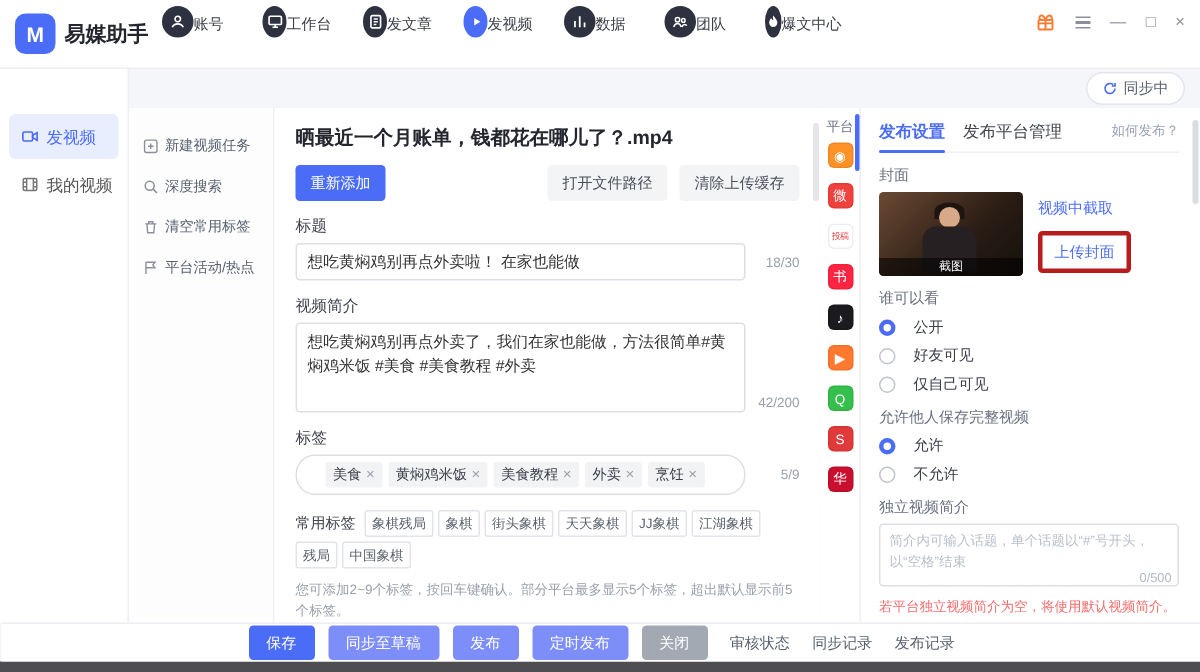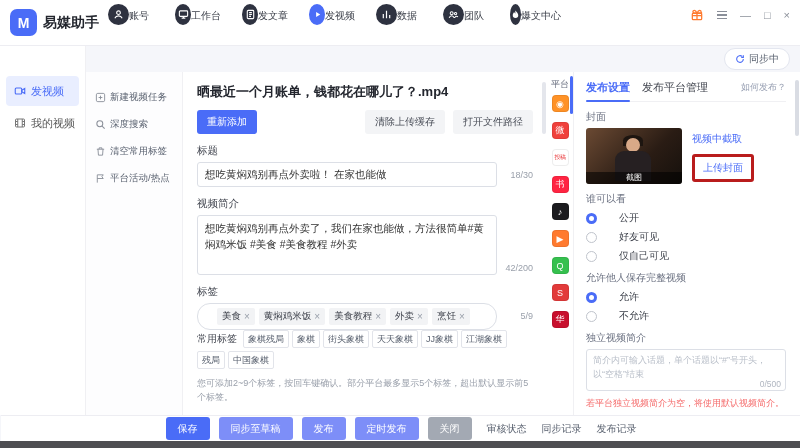--- a/index.html
+++ b/index.html
@@ -47,21 +47,21 @@
   .btn-row .spacer{flex:1}
   .field-label{font-size:10.5px;color:#40444e;margin:10px 0 4px}
   .input-row{display:flex;align-items:flex-start}
   .txt-input{flex:1;height:25px;border:1px solid #dcdfe6;border-radius:3px;padding:0 7px;font-size:10.5px;color:#333;font-family:inherit;outline:none;background:#fff}
   .ta{flex:1;height:60px;border:1px solid #dcdfe6;border-radius:3px;padding:5px 7px;font-size:10.5px;color:#333;font-family:inherit;outline:none;resize:none;line-height:1.5}
   .counter{width:36px;text-align:right;font-size:9px;color:#9aa0ab;margin-top:8px}
   .counter.cbot{align-self:flex-end;margin:0 0 2px 0}
   .tagbox{flex:1;min-height:27px;border:1px solid #dcdfe6;border-radius:13px;padding:3px 19px;display:flex;flex-wrap:wrap;gap:4px;align-items:center}
   .tag{display:inline-flex;align-items:center;gap:3px;background:#f2f3f5;border-radius:2px;padding:2px 5px;font-size:9.5px;color:#3a3e48}
   .tag-x{color:#9aa0ab;cursor:pointer;font-size:10px;line-height:1}
-  .common-row{display:flex;flex-wrap:wrap;align-items:center;gap:3px;}
+  .common-row{display:flex;flex-wrap:wrap;align-items:center;gap:3px;margin-top:10px}
   .common-label{font-size:10px;color:#40444e;margin-right:3px}
   .ctag{border:1px solid #e2e4ea;border-radius:2px;padding:1.5px 4px;font-size:9px;color:#5a6270;cursor:pointer;white-space:nowrap}
   .help{font-size:9px;color:#9aa0ab;margin-top:8px;line-height:1.5}
 
   
   .strip{position:absolute;left:547px;top:72px;width:27px;bottom:33px;background:#fff;border-right:1px solid #f0f0f3}
   .strip-label{font-size:9px;color:#6a7080;text-align:center;margin:6px 0 4px}
   .p-ico{width:17px;height:17px;border-radius:4px;margin:0 auto 10px;display:flex;align-items:center;justify-content:center;font-size:9px;cursor:pointer;box-shadow:inset 0 0 0 1px rgba(0,0,0,.07)}
   .p-ico.p-small{font-size:6px;letter-spacing:-0.5px}
   .strip-sb{position:absolute;right:0;top:4px;width:3px;height:38px;border-radius:2px;background:#4a6cf7}
@@ -77,21 +77,21 @@
   .r-label{font-size:10px;color:#6a7080;margin:8px 0 4px}
   .cover-row{display:flex;gap:10px}
   .thumb{width:96px;height:56px;border-radius:3px;position:relative;overflow:hidden;background:linear-gradient(135deg,#6b4a33,#2a1c14 60%,#15100c);flex:none;cursor:pointer}
   .p-hair{position:absolute;left:37px;top:7px;width:20px;height:11px;border-radius:50% 50% 0 0;background:#1d1510}
   .p-head{position:absolute;left:40px;top:10px;width:14px;height:14px;border-radius:50%;background:#d8a988}
   .p-body{position:absolute;left:29px;top:23px;width:36px;height:30px;border-radius:9px 9px 0 0;background:#262022}
   .thumb-cap{position:absolute;left:0;right:0;bottom:0;height:12px;background:rgba(0,0,0,.55);color:#fff;font-size:8px;text-align:center;line-height:12px}
   .cover-links{display:flex;flex-direction:column;gap:8px;padding-top:4px}
   .link{font-size:10px;color:#4a6cf7;cursor:pointer;white-space:nowrap}
   .link.outline{border:3px solid #b91c1c;border-radius:3px;padding:4px 8px;align-self:flex-start}
-  .radio-row{display:flex;align-items:center;gap:22px;margin:5px 0;cursor:pointer}
+  .radio-row{display:flex;align-items:center;gap:12px;margin:5px 0;cursor:pointer}
   .radio{width:11px;height:11px;border-radius:50%;border:1px solid #c0c4cc;background:#fff;flex:none}
   .radio.sel{border:3.5px solid #4a6cf7}
   .radio-label{font-size:10px;color:#3a3e48}
   .ta-wrap{position:relative}
   .ta-sm{width:100%;height:42px;border:1px solid #dcdfe6;border-radius:3px;padding:4px 6px;font-size:9px;color:#333;font-family:inherit;outline:none;resize:none;line-height:1.5}
   .ta-sm::placeholder{color:#b9bfc9}
   .ta-counter{position:absolute;right:5px;bottom:4px;font-size:8.5px;color:#b0b6c0}
   .r-note{font-size:9px;color:#f56c6c;margin-top:4px}
 
   
@@ -247,22 +247,22 @@
       <span>平台活动/热点</span>
     </div>
   </div>
 
   <div class="main">
     <div class="main-sb"></div>
     <div class="file-title">晒最近一个月账单，钱都花在哪儿了？.mp4</div>
     <div class="btn-row">
       <button class="btn btn-primary">重新添加</button>
       <div class="spacer"></div>
+      <button class="btn btn-gray">打开文件路径</button>
       <button class="btn btn-gray">清除上传缓存</button>
-      <button class="btn btn-gray">打开文件路径</button>
     </div>
 
     <div class="field-label">标题</div>
     <div class="input-row">
       <input class="txt-input" value="想吃黄焖鸡别再点外卖啦！ 在家也能做" style="">
       <span class="counter">18/30</span>
     </div>
 
     <div class="field-label">视频简介</div>
     <div class="input-row">

